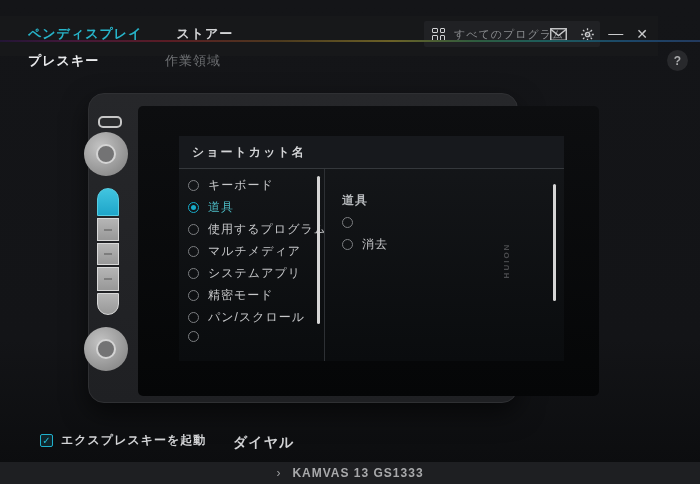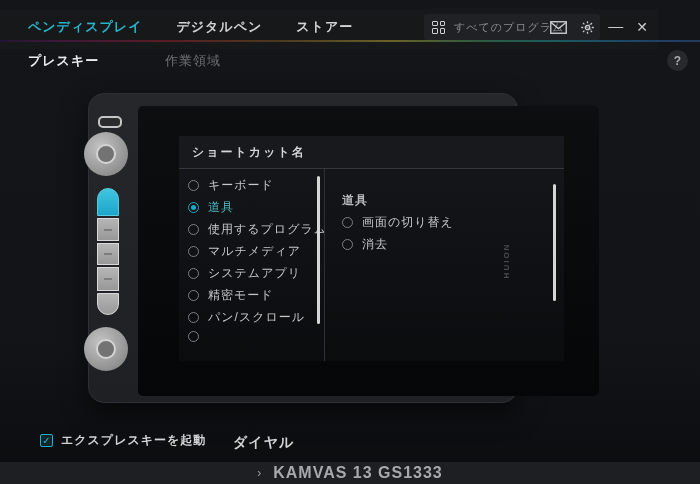--- a/index.html
+++ b/index.html
@@ -3,21 +3,21 @@
 <meta charset="utf-8">
 <style>
   html,body{margin:0;padding:0;background:#000;}
   .app{
     position:relative;width:700px;height:484px;overflow:hidden;
     background:linear-gradient(180deg,#141518 0%,#131417 70%,#0c0d0f 96%);
     font-family:"Liberation Sans",sans-serif;
     -webkit-font-smoothing:antialiased;color:#d4d5d7;
   }
   
-  .header{position:absolute;left:0;top:9px;width:658px;height:40px;background:#17181a;}
+  .header{position:absolute;left:0;top:16px;width:658px;height:40px;background:#17181a;}
   .nav-tabs{position:absolute;left:28px;top:0;height:36px;display:flex;align-items:center;gap:34px;}
   .nav-tab{font-size:13px;font-weight:bold;color:#d2d3d5;letter-spacing:1px;cursor:default;}
   .nav-tab.active{color:#27b4c9;}
   .search-box{
     position:absolute;left:424px;top:5px;width:176px;height:26px;background:#202124;
     border-radius:2px;display:flex;align-items:center;padding:0 8px;box-sizing:border-box;gap:9px;
   }
   .grid-icon{width:13px;height:13px;display:grid;grid-template-columns:1fr 1fr;grid-template-rows:1fr 1fr;gap:2px;flex:none;}
   .grid-icon i{border:1.5px solid #cfd0d2;border-radius:1px;display:block;}
   .search-text{flex:1;font-size:11px;color:#8a8c8f;letter-spacing:1px;white-space:nowrap;overflow:hidden;}
@@ -106,31 +106,30 @@
   }
   .checkbox .tick{font-size:10px;line-height:1;color:#25bcd6;transform:translateY(-0.5px);}
   .chk-label{font-size:12px;color:#d2d3d5;font-weight:bold;letter-spacing:1px;}
   .dial-label{position:absolute;left:233px;top:6px;font-size:14px;color:#d2d3d5;font-weight:bold;letter-spacing:1px;}
   
   .bottom-bar{
     position:absolute;left:0;top:462px;width:700px;height:22px;background:#1e1f22;
     display:flex;align-items:center;justify-content:center;gap:12px;
   }
   .bb-chevron{font-size:12px;color:#9b9c9e;}
-  .bb-name{font-size:16px;color:#a8a9ab;font-weight:bold;letter-spacing:1px;}
+  .bb-name{font-size:12px;color:#a8a9ab;font-weight:bold;letter-spacing:1px;}
 </style>
 </head>
 <body>
 
 <div class="app">
 
   <div class="header">
     <div class="nav-tabs">
       <div class="nav-tab active">ペンディスプレイ</div>
-      <div class="nav-tab">デジタルペン</div>
       <div class="nav-tab">ストアー</div>
     </div>
     <div class="search-box">
       <span class="grid-icon">
           <i></i>
           <i></i>
           <i></i>
           <i></i>
         </span>
       <span class="search-text">すべてのプログラム</span>
@@ -220,21 +219,20 @@
             </div>
           </div>
           <div class="scrollbar sb-left"></div>
           <div class="col-divider"></div>
           <div class="col-right">
             <div class="detail-header">
               <span>道具</span>
             </div>
             <div class="opt">
               <span class="radio"></span>
-              <span class="opt-label">画面の切り替え</span>
             </div>
             <div class="opt">
               <span class="radio"></span>
               <span class="opt-label">消去</span>
             </div>
           </div>
           <div class="scrollbar sb-right"></div>
         </div>
       </div>
     </div>

